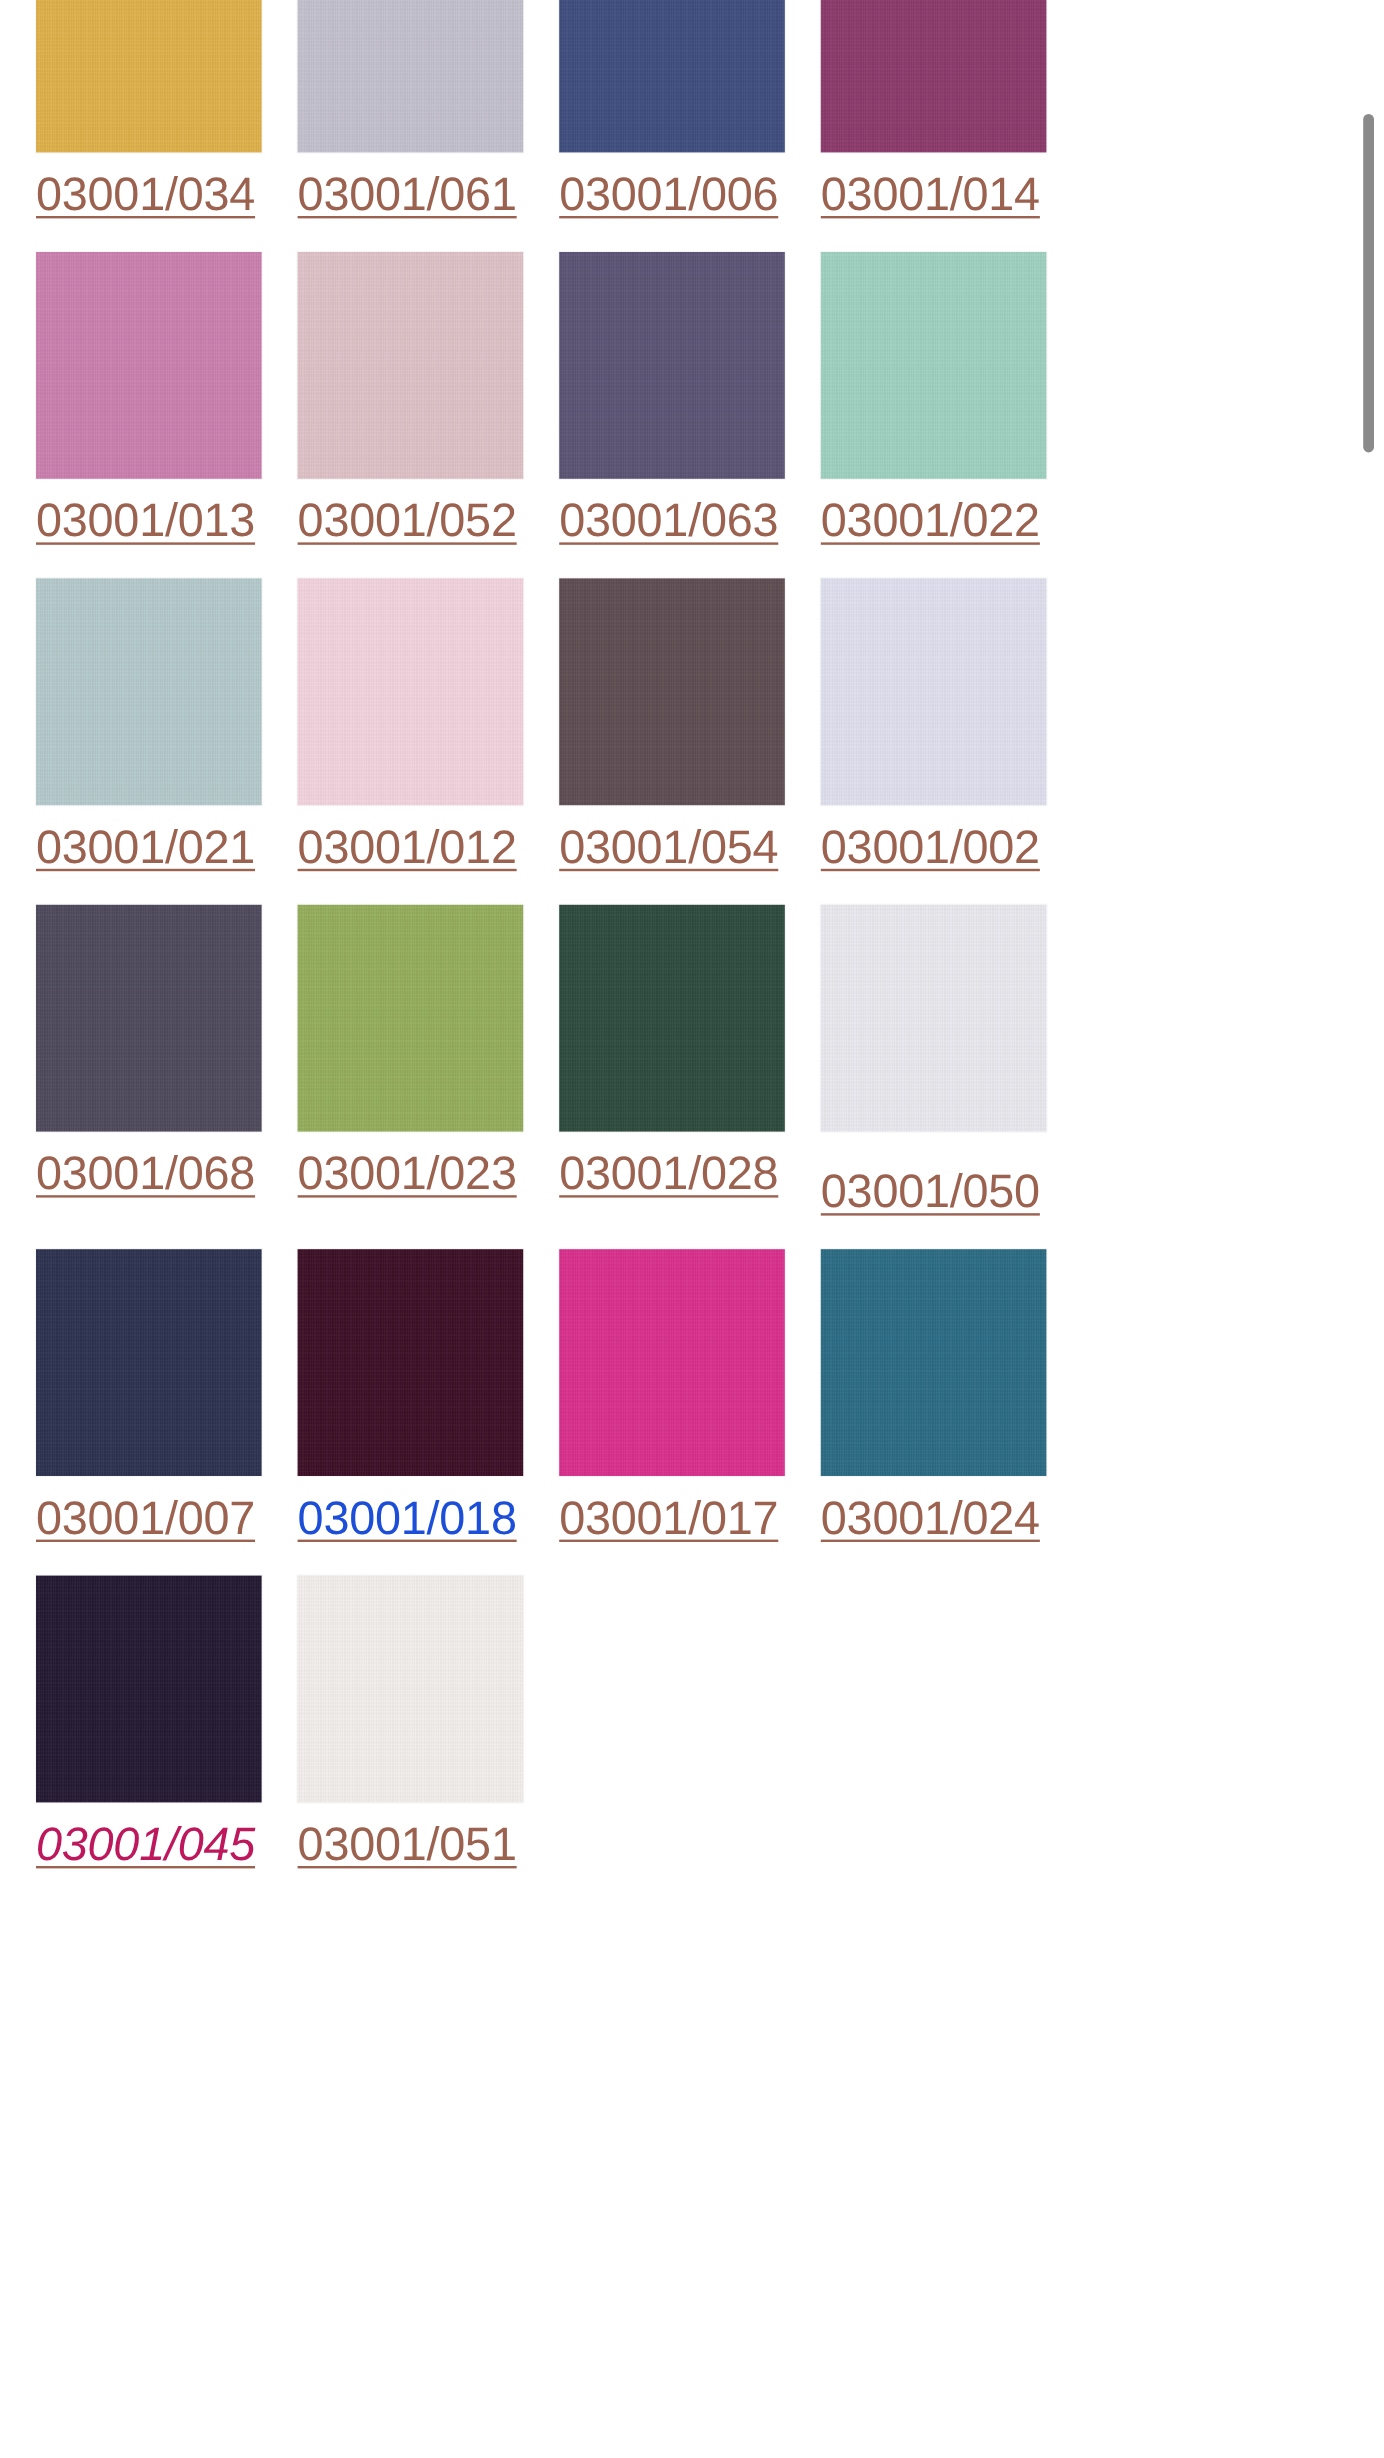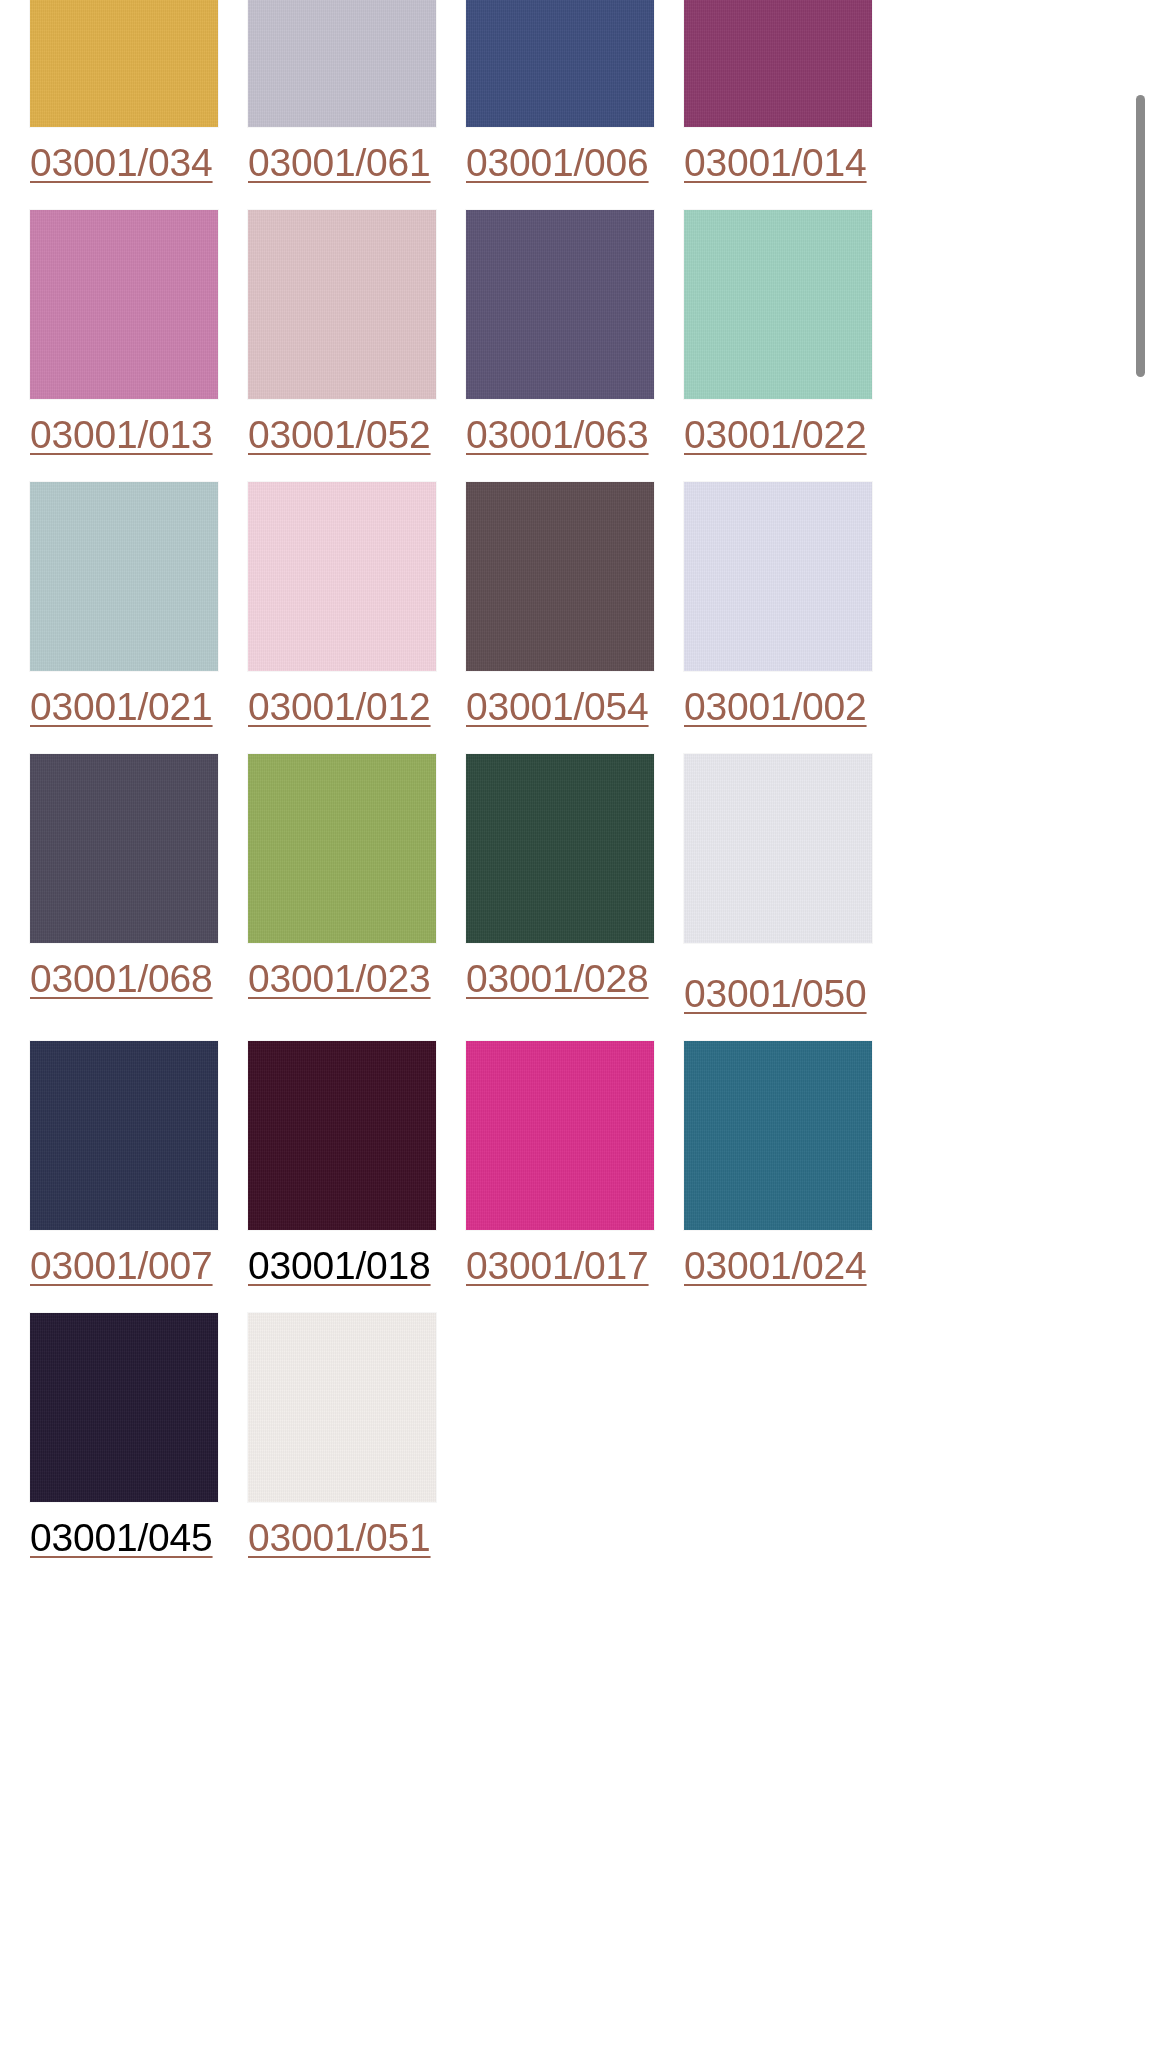--- a/index.html
+++ b/index.html
@@ -120,23 +120,23 @@
       <div class="swatch-cell"><div class="swatch-chip" style="background-color: rgb(158, 209, 192);"></div><a class="swatch-label" style="color: rgb(156, 98, 80); text-decoration-color: rgb(156, 98, 80);">03001/022</a></div>
       <div class="swatch-cell"><div class="swatch-chip" style="background-color: rgb(180, 201, 203);"></div><a class="swatch-label" style="color: rgb(156, 98, 80); text-decoration-color: rgb(156, 98, 80);">03001/021</a></div>
       <div class="swatch-cell"><div class="swatch-chip" style="background-color: rgb(242, 210, 221);"></div><a class="swatch-label" style="color: rgb(156, 98, 80); text-decoration-color: rgb(156, 98, 80);">03001/012</a></div>
       <div class="swatch-cell"><div class="swatch-chip" style="background-color: rgb(94, 77, 82);"></div><a class="swatch-label" style="color: rgb(156, 98, 80); text-decoration-color: rgb(156, 98, 80); text-align: right;">03001/054</a></div>
       <div class="swatch-cell"><div class="swatch-chip" style="background-color: rgb(222, 222, 238);"></div><a class="swatch-label" style="color: rgb(156, 98, 80); text-decoration-color: rgb(156, 98, 80);">03001/002</a></div>
       <div class="swatch-cell"><div class="swatch-chip" style="background-color: rgb(78, 74, 92);"></div><a class="swatch-label" style="color: rgb(156, 98, 80); text-decoration-color: rgb(156, 98, 80);">03001/068</a></div>
       <div class="swatch-cell"><div class="swatch-chip" style="background-color: rgb(148, 173, 91);"></div><a class="swatch-label" style="color: rgb(156, 98, 80); text-decoration-color: rgb(156, 98, 80);">03001/023</a></div>
       <div class="swatch-cell"><div class="swatch-chip" style="background-color: rgb(46, 74, 62);"></div><a class="swatch-label" style="color: rgb(156, 98, 80); text-decoration-color: rgb(156, 98, 80);">03001/028</a></div>
       <div class="swatch-cell"><div class="swatch-chip" style="background-color: rgb(232, 232, 238);"></div><a class="swatch-label" style="color: rgb(156, 98, 80); text-decoration-color: rgb(156, 98, 80); margin-top: 34px;">03001/050</a></div>
       <div class="swatch-cell"><div class="swatch-chip" style="background-color: rgb(45, 51, 80);"></div><a class="swatch-label" style="color: rgb(156, 98, 80); text-decoration-color: rgb(156, 98, 80);">03001/007</a></div>
-      <div class="swatch-cell"><div class="swatch-chip" style="background-color: rgb(61, 15, 38);"></div><a class="swatch-label" style="color: #000000; text-decoration-color: rgb(156, 98, 80);">03001/018</a></div>
+      <div class="swatch-cell"><div class="swatch-chip" style="background-color: rgb(61, 15, 38);"></div><a class="swatch-label" style="color: #1d4ed8; text-decoration-color: rgb(156, 98, 80);">03001/018</a></div>
       <div class="swatch-cell"><div class="swatch-chip" style="background-color: rgb(217, 48, 140);"></div><a class="swatch-label" style="color: rgb(156, 98, 80); text-decoration-color: rgb(156, 98, 80);">03001/017</a></div>
       <div class="swatch-cell"><div class="swatch-chip" style="background-color: rgb(44, 108, 133);"></div><a class="swatch-label" style="color: rgb(156, 98, 80); text-decoration-color: rgb(156, 98, 80);">03001/024</a></div>
-      <div class="swatch-cell"><div class="swatch-chip" style="background-color: rgb(36, 26, 51);"></div><a class="swatch-label" style="color: #000000; text-decoration-color: rgb(156, 98, 80);">03001/045</a></div>
+      <div class="swatch-cell"><div class="swatch-chip" style="background-color: rgb(36, 26, 51);"></div><a class="swatch-label" style="color: #be185d; text-decoration-color: rgb(156, 98, 80); font-style: italic;">03001/045</a></div>
       <div class="swatch-cell"><div class="swatch-chip" style="background-color: rgb(242, 238, 235);"></div><a class="swatch-label" style="color: rgb(156, 98, 80); text-decoration-color: rgb(156, 98, 80);">03001/051</a></div>
     </div>
 </div>
 
 <div id="scrollbar-track">
   <div id="scrollbar-thumb" style="background: rgb(138, 138, 138); top: 95px; height: 282px;"></div>
 </div>
 
 </body></html>

